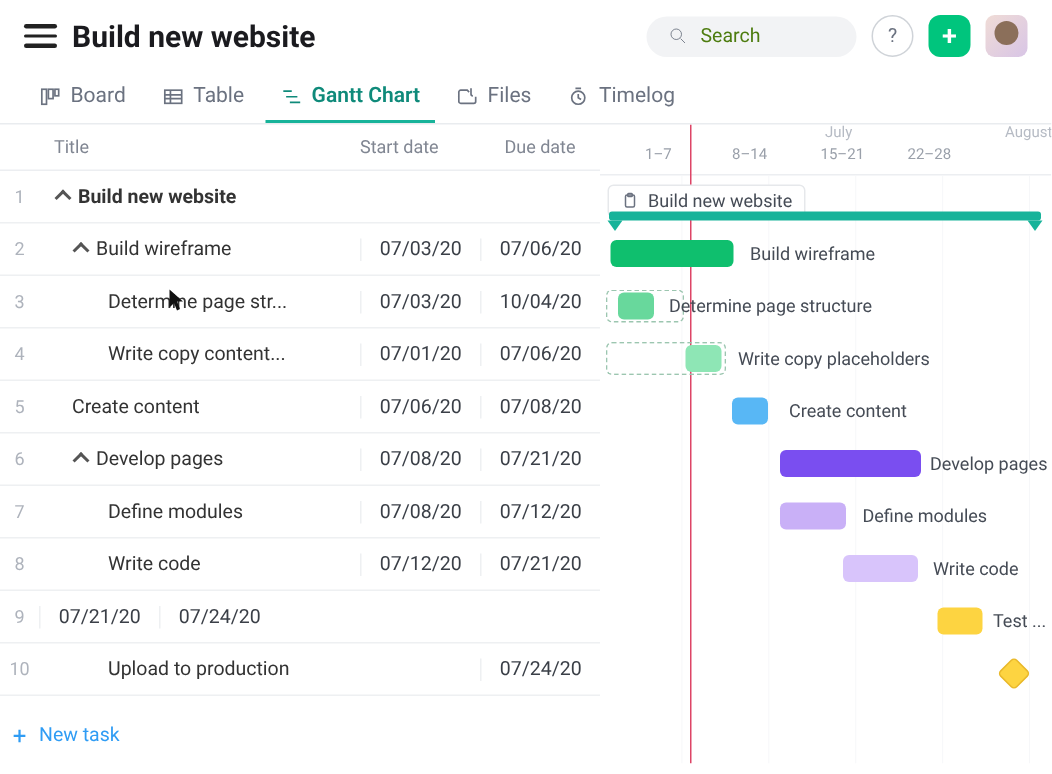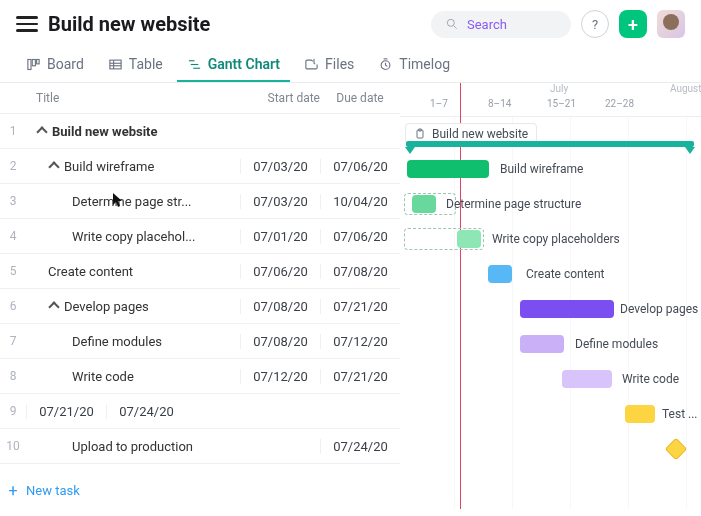--- a/index.html
+++ b/index.html
@@ -23,21 +23,21 @@
     width: 22px; height: 22px;
     display: flex; flex-direction: column; justify-content: center; gap: 4px;
     cursor: pointer;
   }
   .hamburger div { height: 2.5px; background: #222; border-radius: 2px; }
   .page-title { font-size: 20px; font-weight: 700; flex: 0 0 auto; color:#1b1b1f; }
   .spacer { flex: 1; }
   .search {
     display: flex; align-items: center; gap: 8px;
     background: #f2f3f5; border-radius: 18px;
-    padding: 6px 14px; width: 140px; color: #8b5cf6;
+    padding: 6px 14px; width: 140px; color: #4d7c0f;
   }
   .search svg { width: 14px; height: 14px; stroke:#6b7280;}
   .icon-btn {
     width: 28px; height: 28px; border-radius: 50%;
     display: flex; align-items: center; justify-content: center;
     cursor: pointer;
   }
   .help-btn { border:1.5px solid #cfd3d8; color:#6b7280; background:#fff;}
   .add-btn { background: #00c57d; color: #fff; border-radius: 8px; font-size:18px; font-weight:600; width:28px; height:28px;}
   .avatar { width: 28px; height: 28px; border-radius:6px; background: linear-gradient(135deg,#f0dcd6,#d8c5e6); position:relative; overflow:hidden;}
@@ -52,21 +52,21 @@
   .tab svg { width:15px; height:15px; stroke:currentColor; fill:none; stroke-width:1.8;}
   
   .content { display:flex; height: calc(516px - 90px); }
   .left { width: 400px; display:flex; flex-direction:column; border-right:0; }
   .col-headers {
     display:flex; font-size:12px; color:#808692; padding:8px 0;
     border-bottom:1px solid #eceef1;
   }
   .col-num { width:26px; text-align:center;}
   .col-title { flex:1; padding-left:10px;}
-  .col-start { width:80px; text-align:right;}
+  .col-start { width:80px; text-align:left;}
   .col-due { width:80px; text-align:center;}
   .rows { flex:1; overflow:hidden;}
   .row {
     display:flex; align-items:center; height:35px;
     border-bottom:1px solid #eef0f2;
   }
   .row .num { width:26px; text-align:center; color:#aeb3bc; font-size:12px;}
   .row .cell-title { flex:1; display:flex; align-items:center; gap:4px; overflow:hidden; white-space:nowrap; text-overflow:ellipsis;}
   .row .cell-start, .row .cell-due { width:80px; text-align:center; font-size:13px; color:#3a3f47; border-left:1px solid #eef0f2;}
   .chev { width:12px; height:12px; display:inline-block; position:relative;}
@@ -205,21 +205,21 @@
           <div class="num">3</div>
           <div class="cell-title indent-2">
             <span class="title-text">Determine page str...</span>
           </div>
           <div class="cell-start">07/03/20</div>
           <div class="cell-due">10/04/20</div>
         </div>
         <div class="row">
           <div class="num">4</div>
           <div class="cell-title indent-2">
-            <span class="title-text">Write copy placehol...</span>
+            <span class="title-text">Write copy content...</span>
           </div>
           <div class="cell-start">07/01/20</div>
           <div class="cell-due">07/06/20</div>
         </div>
         <div class="row">
           <div class="num">5</div>
           <div class="cell-title indent-1">
             <span class="title-text">Create content</span>
           </div>
           <div class="cell-start">07/06/20</div>

